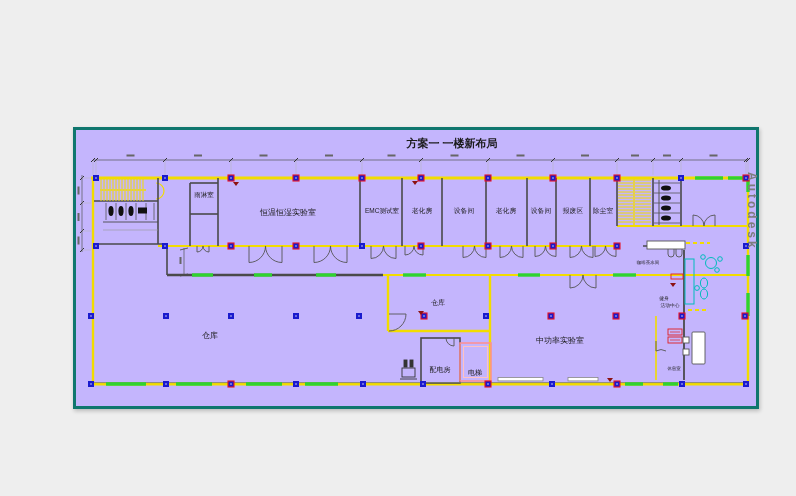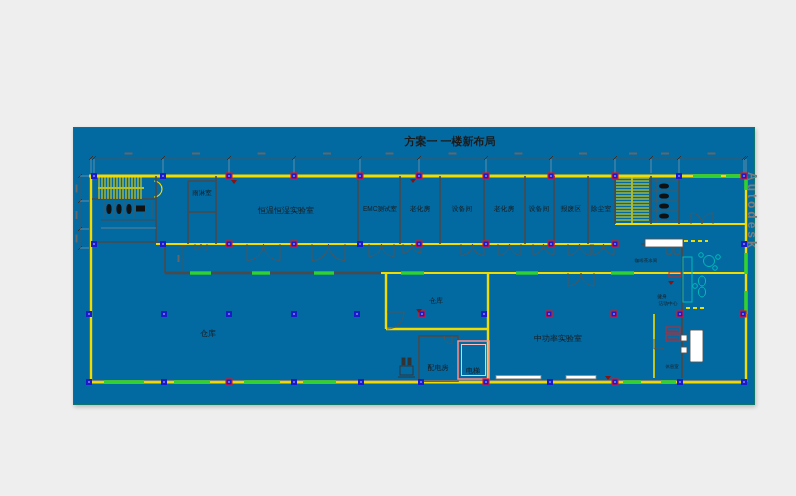--- a/index.html
+++ b/index.html
@@ -1,19 +1,19 @@
 <!DOCTYPE html>
 <html><head>
 <meta charset="utf-8">
 <style>
   html,body{margin:0;padding:0;}
   body{width:796px;height:496px;background:#eeeeee;position:relative;overflow:hidden;
        font-family:"Liberation Sans","DejaVu Sans",sans-serif;}
-  #canvas{position:absolute;left:73px;top:127px;width:680px;height:276px;background:#0369a1;
-          border:1px solid #0f766e;box-shadow:1px 2px 4px rgba(0,0,0,.22);overflow:hidden;}
+  #canvas{position:absolute;left:73px;top:127px;width:680px;height:276px;background:#c4b5fd;
+          border:3px solid #0f766e;box-shadow:1px 2px 4px rgba(0,0,0,.22);overflow:hidden;}
   #plan{display:block;}
   #wm{position:absolute;left:745px;top:172px;writing-mode:vertical-rl;color:#7d7d7d;
       font-size:12px;font-weight:bold;letter-spacing:3px;user-select:none;}
   text{fill:#1b1b1b;}
 </style>
 </head>
 <body>
 
 <div id="canvas">
 <svg id="plan" width="680" height="276" viewBox="0 0 680 276">

